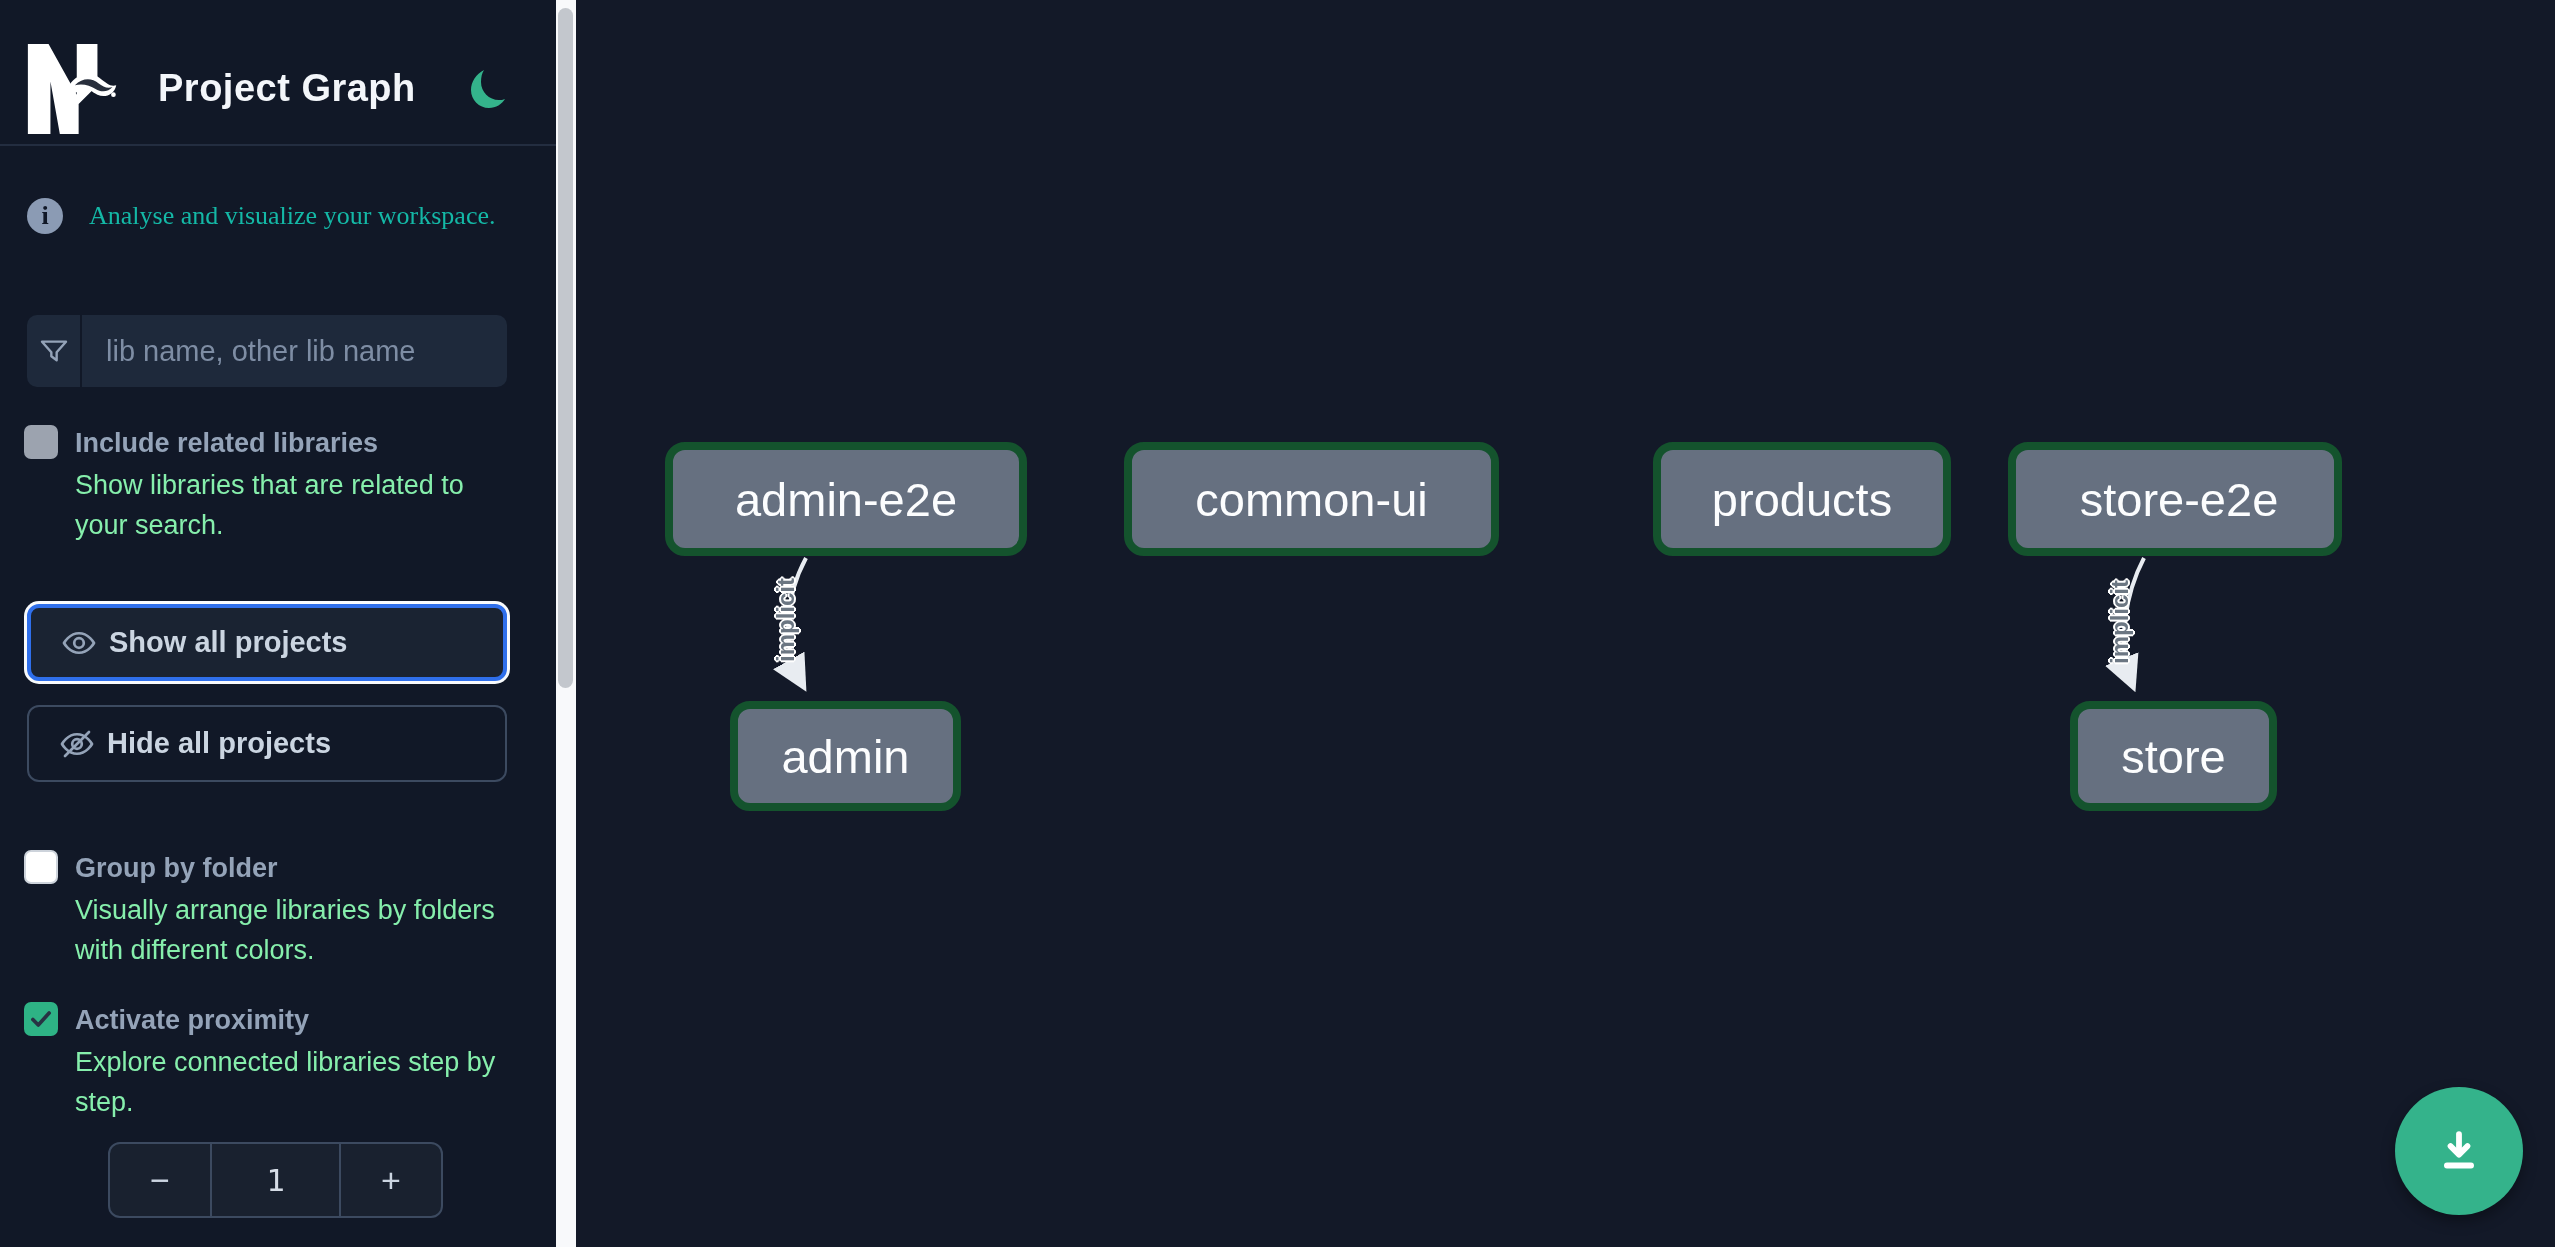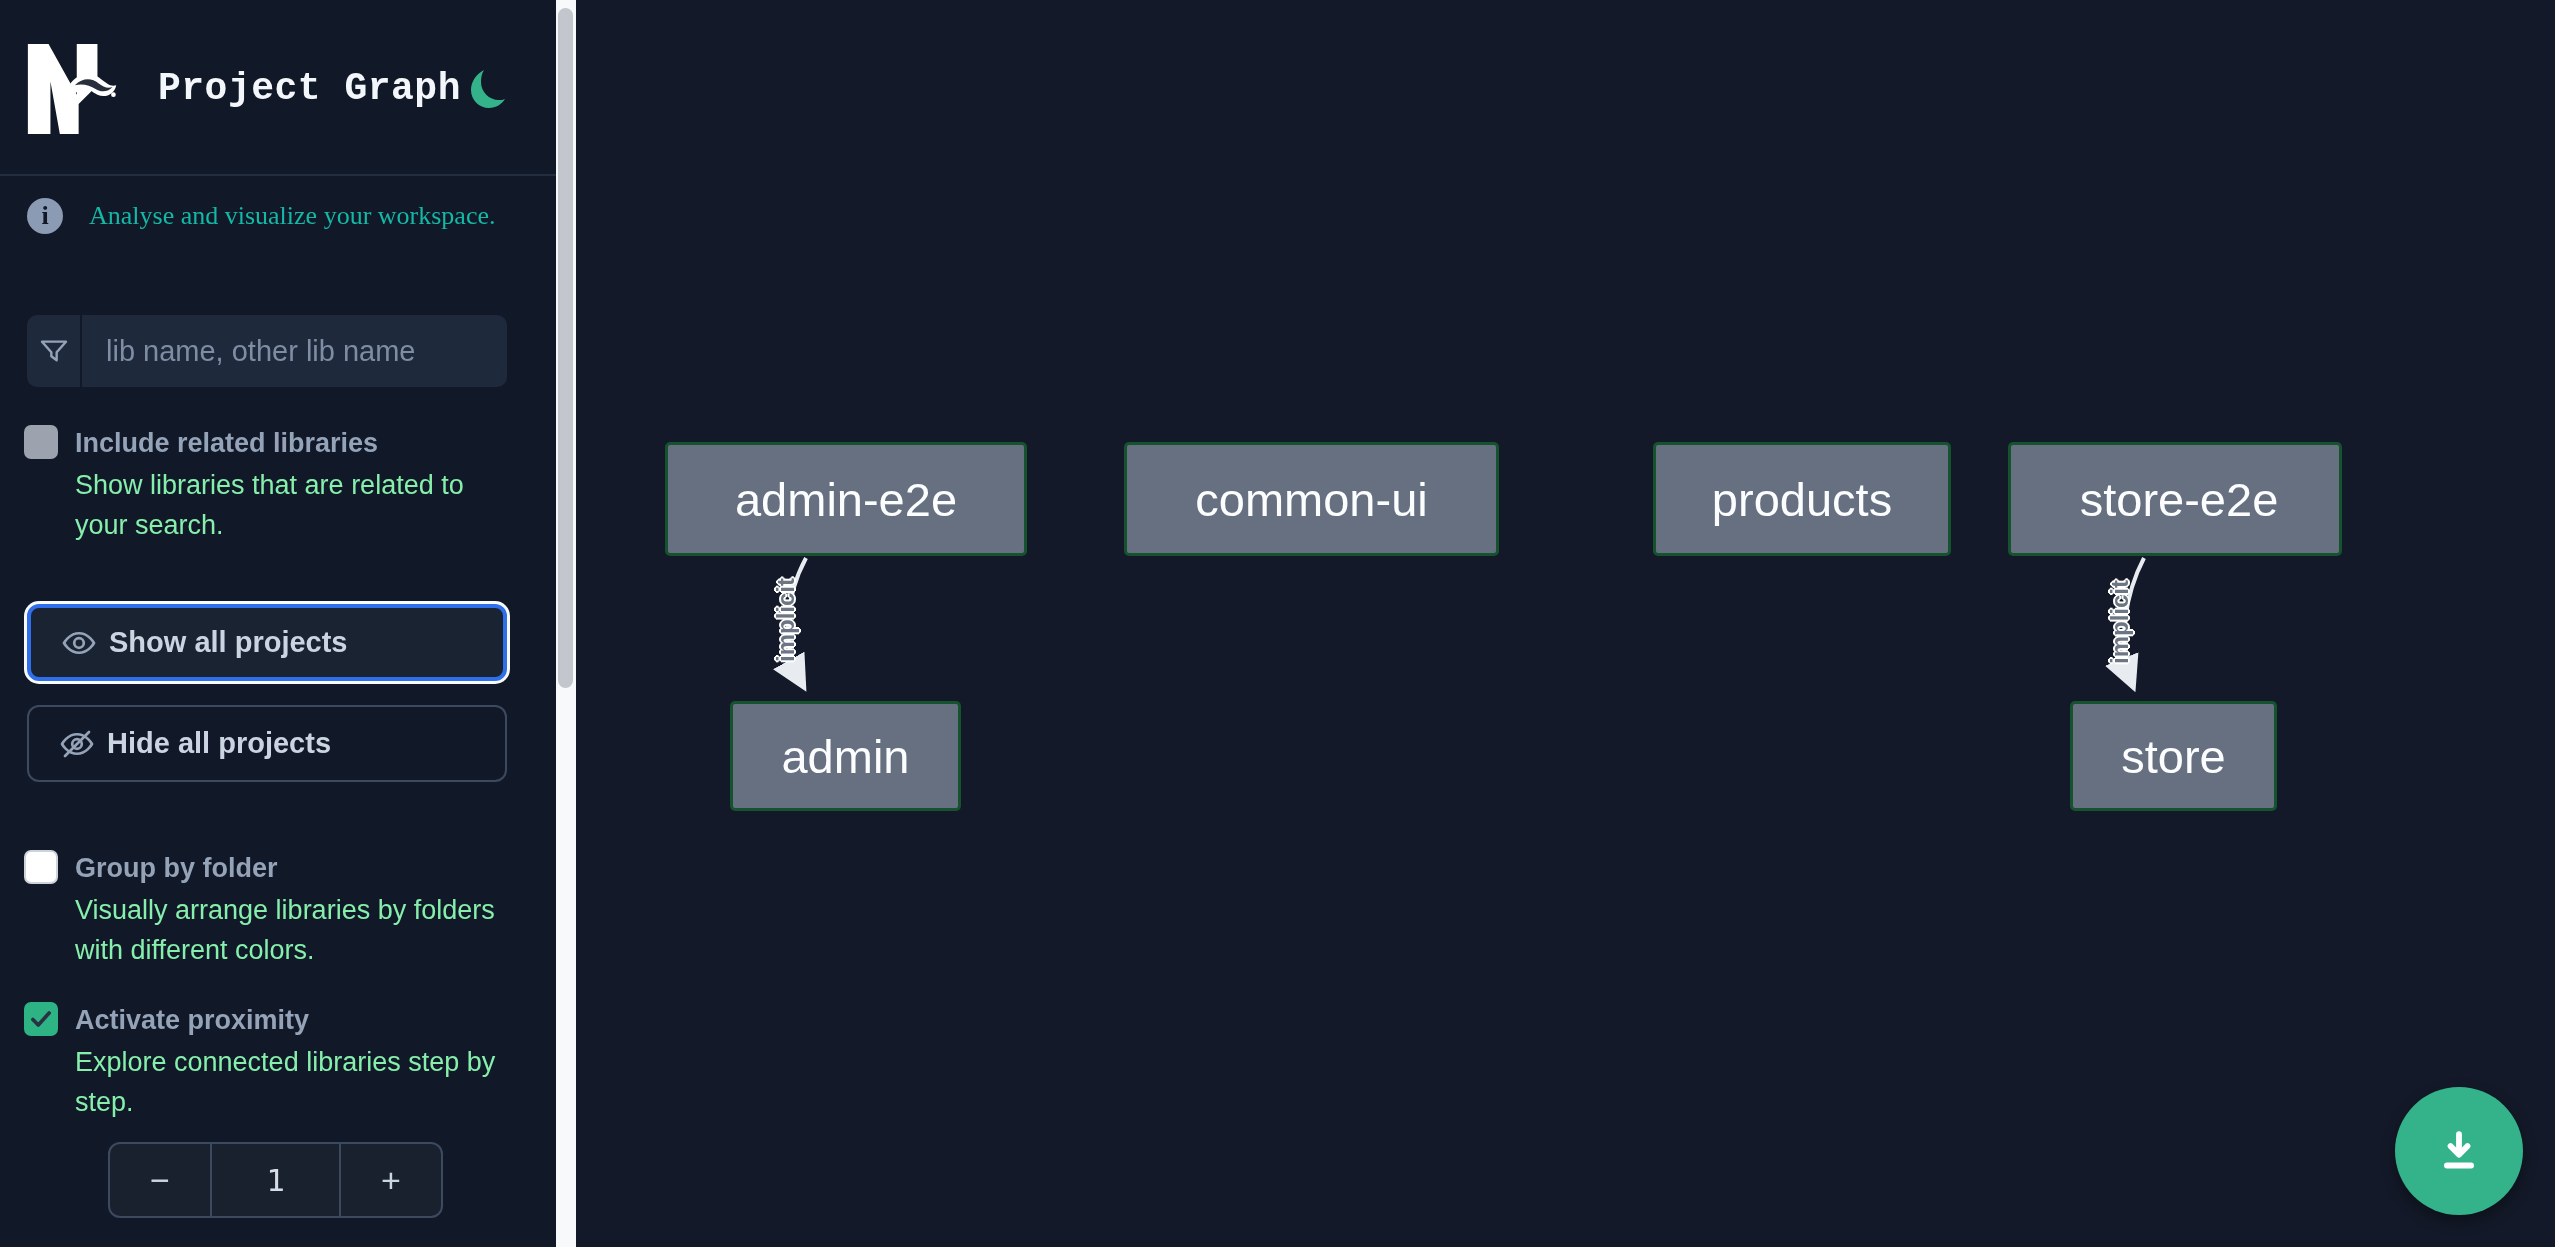--- a/index.html
+++ b/index.html
@@ -3,21 +3,21 @@
 <meta charset="utf-8">
 <style>
   * { margin:0; padding:0; box-sizing:border-box; }
   html,body { background:#0d1220; }
   body { font-family:"Liberation Sans", sans-serif; }
   #app { position:relative; width:2555px; height:1247px; overflow:hidden; background:#131928; }
 
   
   #sidebar { position:absolute; left:0; top:0; width:556px; height:1247px; background:#111827; }
 
-  #header { position:absolute; left:0; top:0; width:556px; height:176px; border-bottom:2px solid #232d40;font-family:Liberation Mono, monospace; }
+  #header { position:absolute; left:0; top:0; width:556px; height:146px; border-bottom:2px solid #232d40; }
   #logo { position:absolute; left:26px; top:42px; width:94px; height:94px; }
   #title { position:absolute; left:158px; top:0; height:176px; display:flex; align-items:center;
            font-size:38px; font-weight:600; color:#f3f6fa; letter-spacing:0.5px; }
   #moon { position:absolute; left:468px; top:68px; width:40px; height:42px; }
 
   #info-row { position:absolute; left:27px; top:198px; display:flex; align-items:center; gap:26px; }
   #info-icon { width:36px; height:36px; border-radius:50%; background:#8b9bb4; color:#111827;
                display:flex; align-items:center; justify-content:center;
                font-size:26px; font-weight:700; font-family:"Liberation Serif", serif; }
   #info-text { font-size:26px; color:#14b8a6;font-family:Liberation Serif, serif; }
@@ -59,21 +59,21 @@
                 font-family:"DejaVu Sans Mono", monospace; font-size:31px; color:#d5dce6; }
 
   
   #scrollbar-track { position:absolute; left:556px; top:0; width:20px; height:1247px; background:#f8f9fb; }
   #scrollbar-thumb { position:absolute; left:2px; top:8px; width:15px; height:680px;
                      background:#c3c7cd; border-radius:8px; }
 
   
   #canvas { position:absolute; left:576px; top:0; width:1979px; height:1247px; background:#131928; }
 
-  .node { position:absolute; background:#667080; border:3px solid #14532d; border-radius:5px;
+  .node { position:absolute; background:#667080; border:8px solid #14532d; border-radius:20px;
           display:flex; align-items:center; justify-content:center;
           color:#fcfdfe; font-size:47px; cursor:pointer; }
   
   #node-admin-e2e { left:89px;  top:442px; width:362px; height:114px; }
   #node-common-ui { left:548px; top:442px; width:375px; height:114px; }
   #node-products  { left:1029px;top:442px; width:298px; height:114px;margin-left:48px; }
   #node-store-e2e { left:1432px;top:442px; width:334px; height:114px;padding-left:8px; }
   #node-admin     { left:154px; top:701px; width:231px; height:110px; }
   #node-store     { left:1494px;top:701px; width:207px; height:110px; }
 

